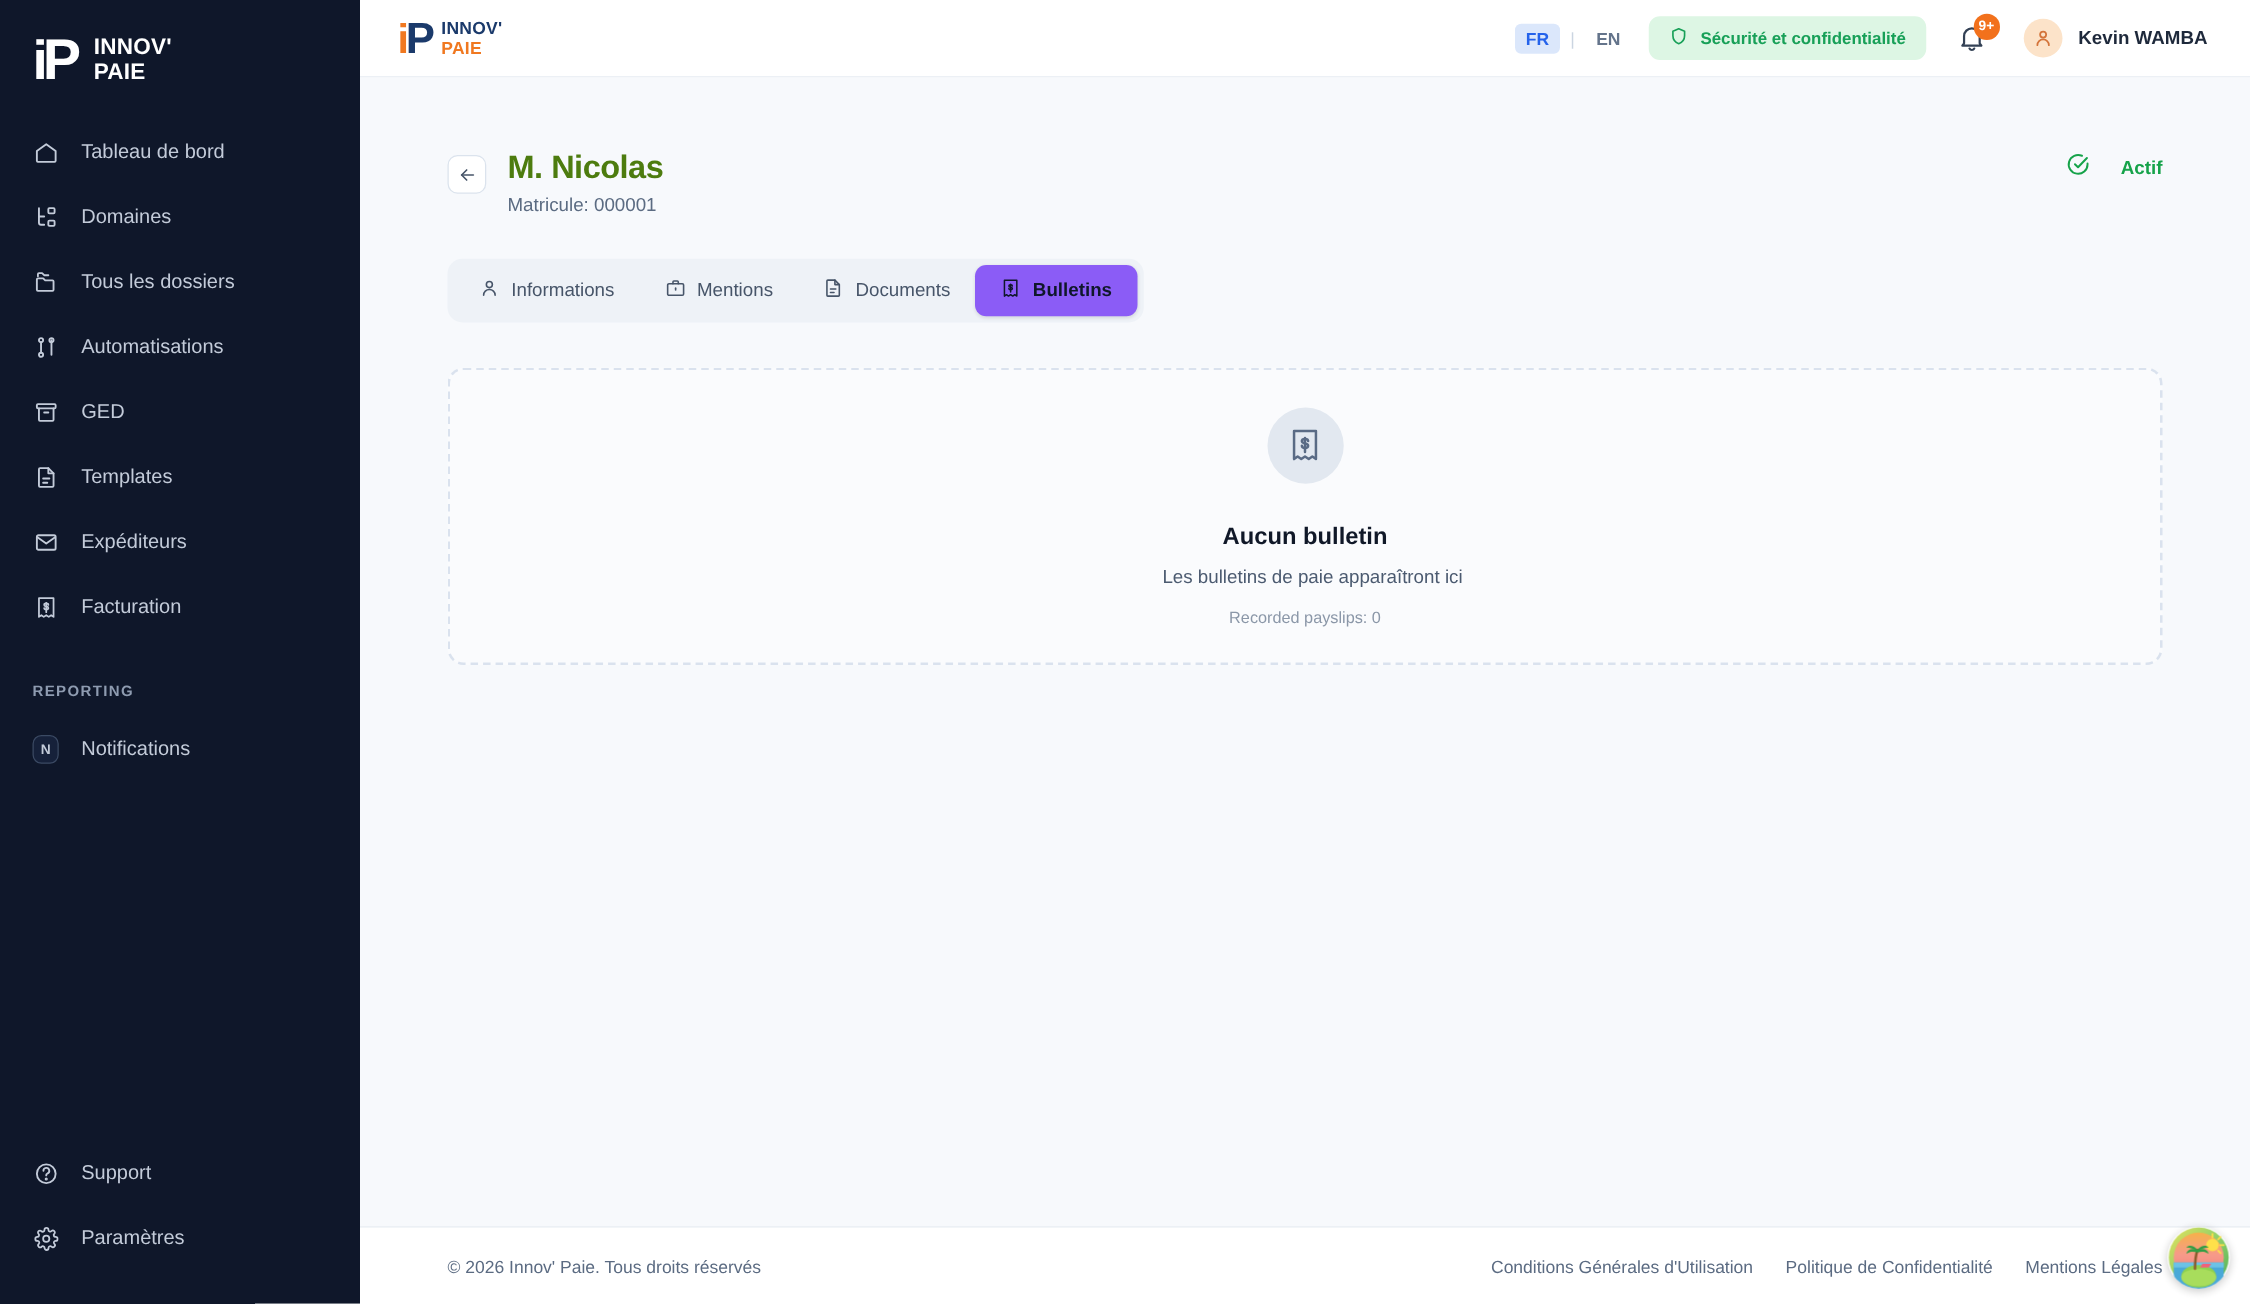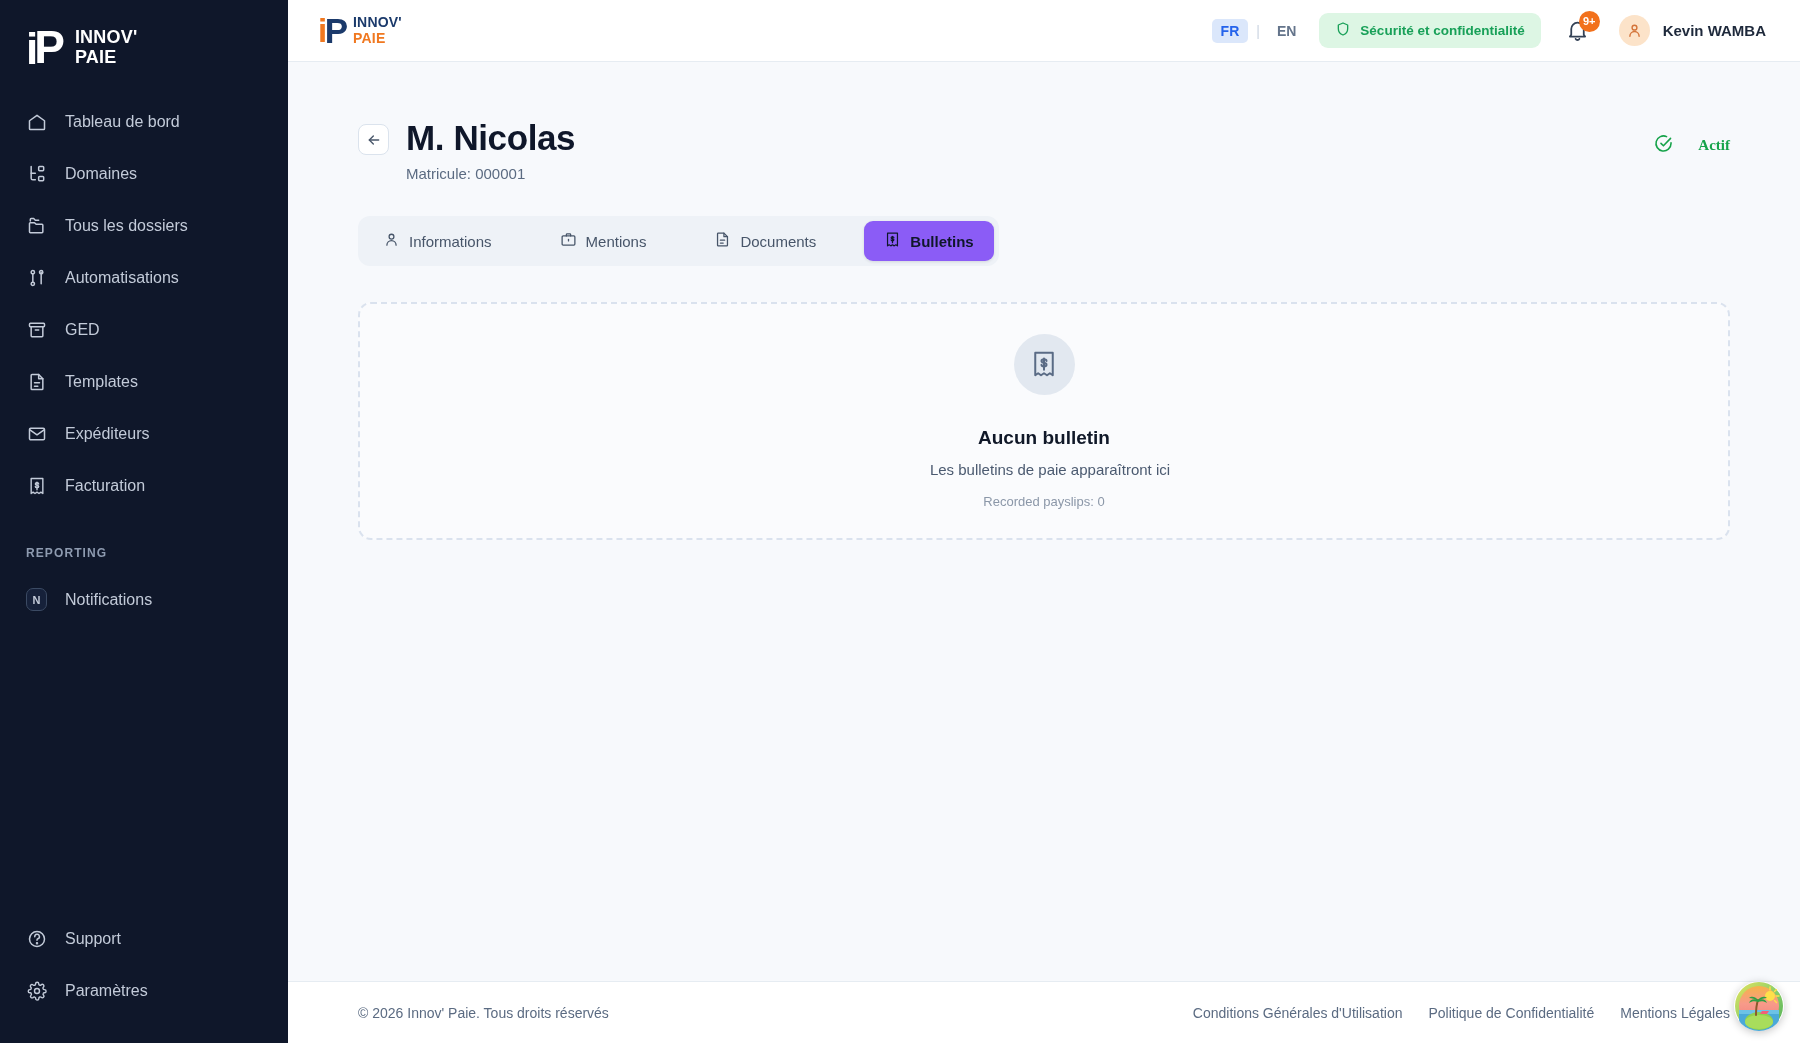--- a/index.html
+++ b/index.html
@@ -115,29 +115,29 @@
   }
 
   .page-head { display: flex; align-items: flex-start; }
   .back-btn {
     width: 31px; height: 31px; border-radius: 8px;
     border: 1px solid #dbe3ed; background: #ffffff;
     display: flex; align-items: center; justify-content: center;
     cursor: pointer; margin-top: 6px; flex-shrink: 0;
   }
   .title-col { margin-left: 17px; }
-  .page-title { font-size: 35px; font-weight: 700; color: #0f172a; letter-spacing: -0.4px; }
+  .page-title { font-size: 26px; font-weight: 700; color: #4d7c0f; letter-spacing: -0.4px; }
   .page-sub { font-size: 15px; color: #5b6b82; margin-top: 7px; }
-  .status-chip { margin-left: auto; display: flex; align-items: center; gap: 25px; margin-top: 16px; font-family: Liberation Serif, serif; }
+  .status-chip { margin-left: auto; display: flex; align-items: center; gap: 25px; margin-top: 4px; }
   .status-text { font-size: 15px; font-weight: 600; color: #16a34a; }
 
   .tabs-row { margin-top: 34px; }
   .tabs {
     display: inline-flex; align-items: center;
-    background: #eef2f7; border-radius: 12px; padding: 5px; gap: 28px;
+    background: #eef2f7; border-radius: 12px; padding: 5px;
   }
   .tab {
     display: flex; align-items: center; gap: 9px;
     padding: 10px 20px; border-radius: 9px;
     font-size: 15px; color: #475569; font-weight: 500;
     cursor: pointer; white-space: nowrap;
   }
   .tab.active {
     background: #8b5cf6; color: #0f172a; font-weight: 700;
     box-shadow: 0 1px 3px rgba(15,23,42,0.12);

